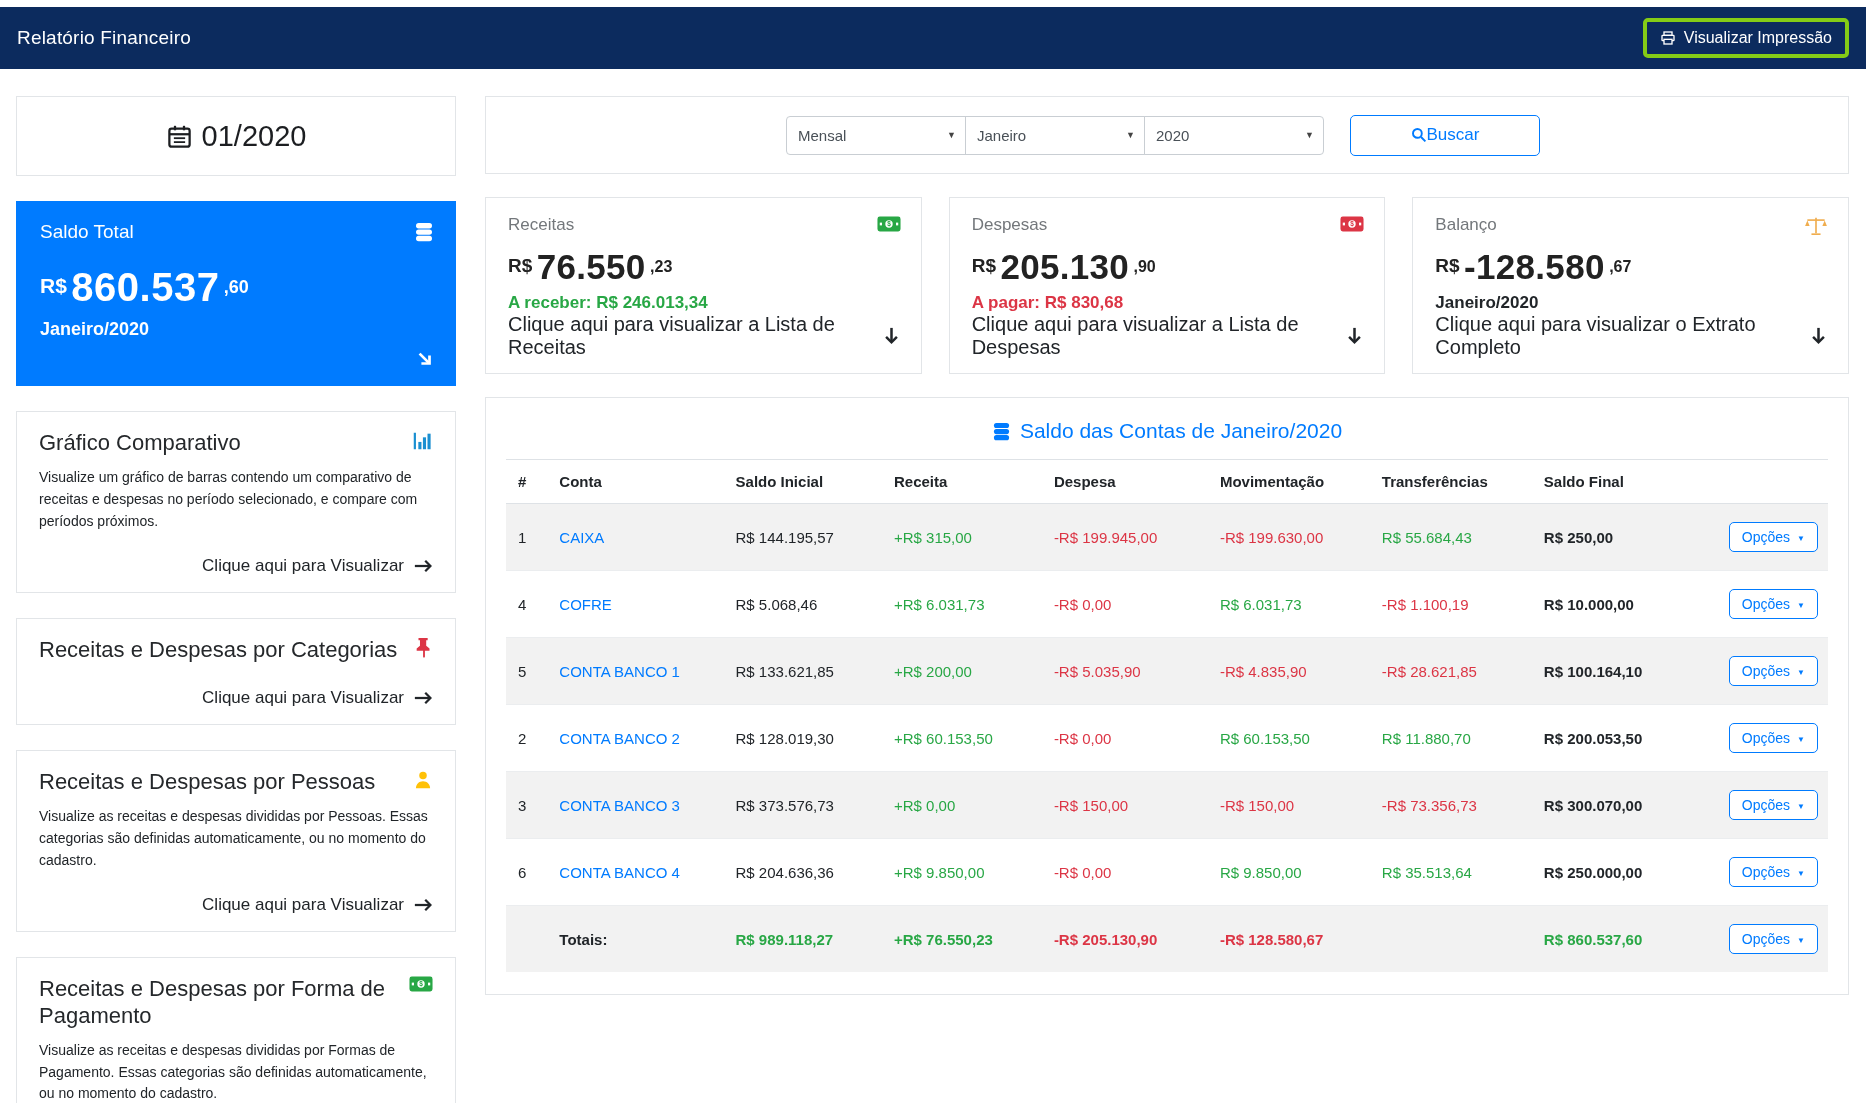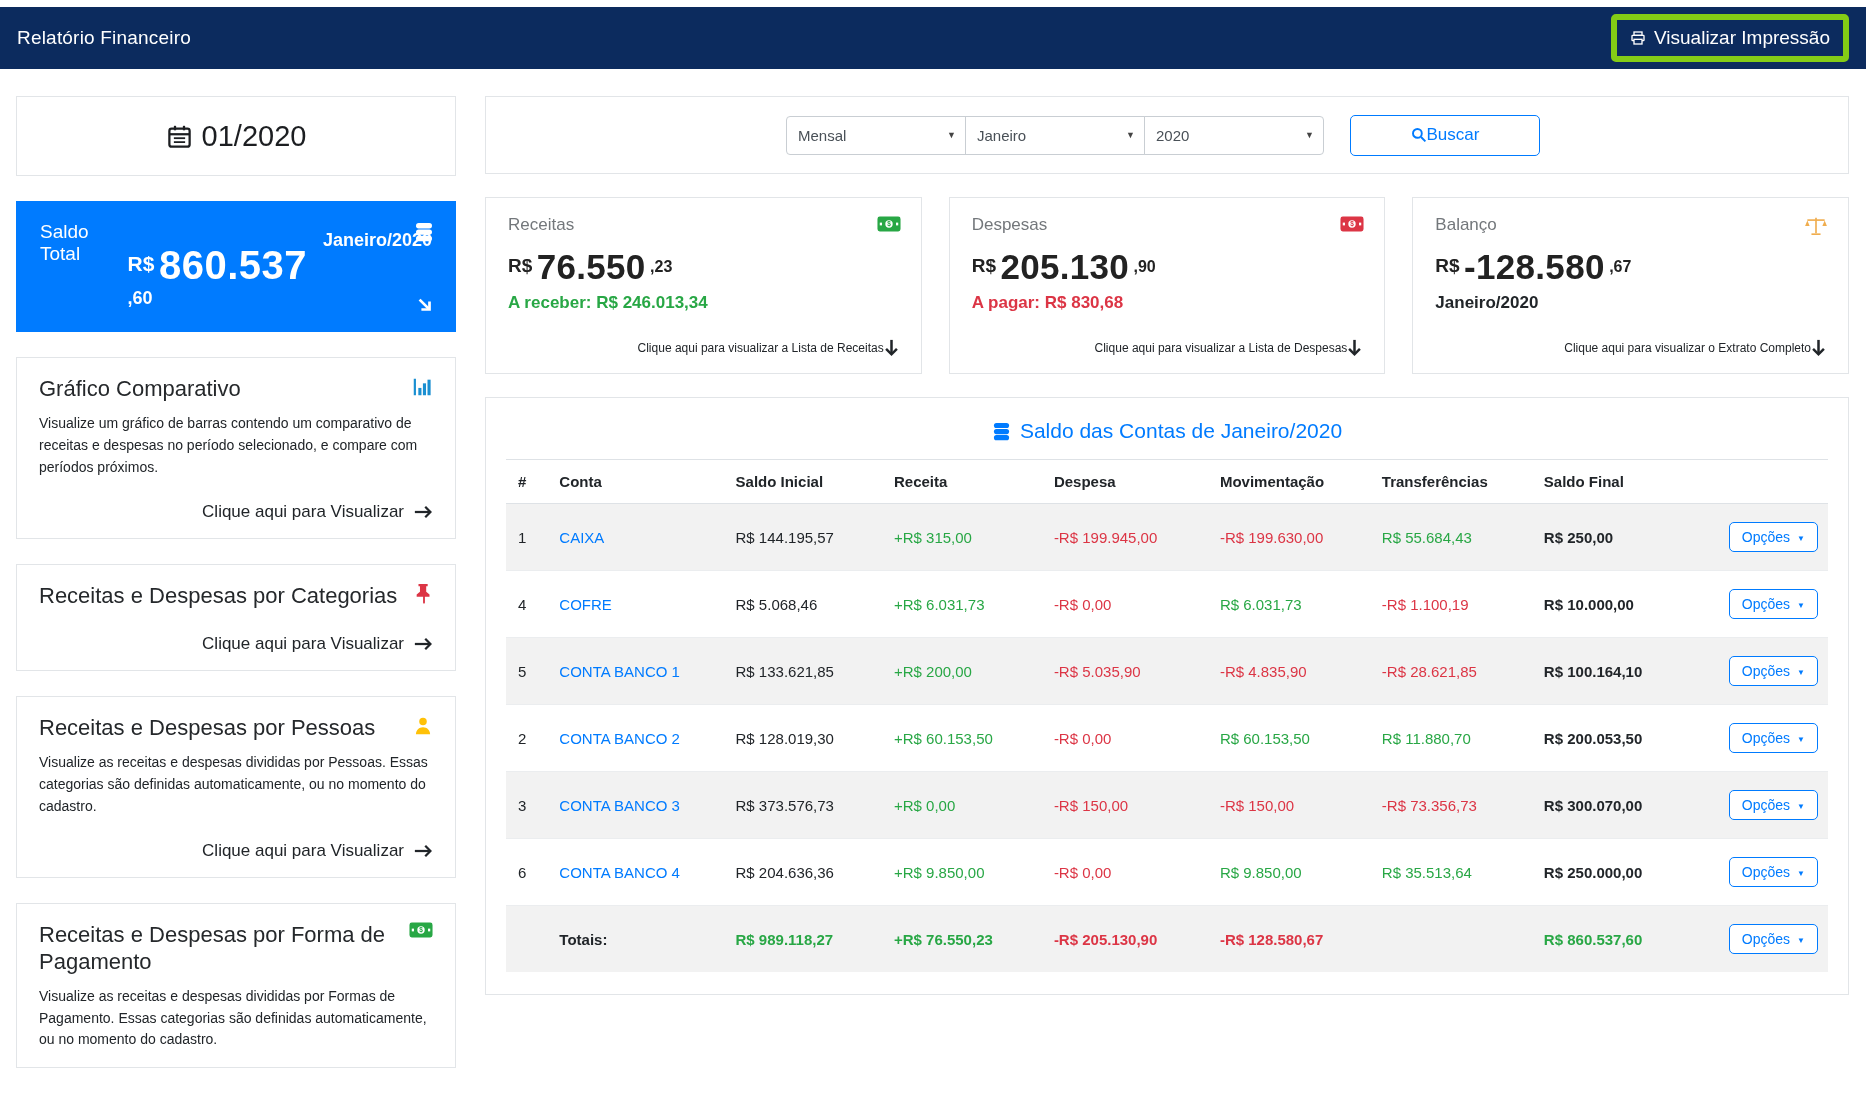--- a/index.html
+++ b/index.html
@@ -14,44 +14,44 @@
   
   .navbar {
     height: 62px; background: #0c2b5e; color: #fff;
     display: flex; align-items: center; justify-content: space-between;
     padding: 0 17px;
   }
   .navbar-title { font-size: 19px; font-weight: 400; letter-spacing: .2px; }
   .print-btn {
     display: inline-flex; align-items: center; gap: 8px;
     background: transparent; color: #fff;
-    border: 6px solid #84cc16; border-radius: 5px;
-    font-family: inherit; font-size: 19px; padding: 7px 13px; cursor: pointer;
+    border: 4px solid #84cc16; border-radius: 5px;
+    font-family: inherit; font-size: 16px; padding: 7px 13px; cursor: pointer;
   }
 
   
   .layout { display: flex; gap: 29px; padding: 27px 17px 0 16px; align-items: flex-start; }
   .sidebar { width: 440px; flex: none; display: flex; flex-direction: column; gap: 25px; }
   .main { flex: 1; display: flex; flex-direction: column; gap: 23px; }
 
   .card {
     background: #fff; border: 1px solid #e2e5e8; border-radius: 0;
   }
 
   
   .date-card {
     height: 80px; display: flex; align-items: center; justify-content: center;
     gap: 9px; cursor: pointer;
   }
   .date-card .date-text { font-size: 29px; color: #1c1e21; }
 
   .saldo-card {
     background: #007bff; border: none; color: #fff;
-    height: 131px; padding: 20px 24px; position: relative;
-    display: flex; flex-direction: row; cursor: pointer;
+    height: 185px; padding: 20px 24px; position: relative;
+    display: flex; flex-direction: column; cursor: pointer;
   }
   .saldo-label { font-size: 19px; }
   .saldo-amount { margin-top: 22px; }
   .saldo-amount .cur { font-size: 21px; font-weight: 700; vertical-align: 8px; }
   .saldo-amount .num { font-size: 40px; font-weight: 700; letter-spacing: .5px; }
   .saldo-amount .cents { font-size: 18px; font-weight: 700; vertical-align: 8px; }
   .saldo-period { font-size: 18px; font-weight: 700; margin-top: 9px; }
   .saldo-db-icon { position: absolute; top: 20px; right: 22px; }
   .saldo-arrow { position: absolute; bottom: 18px; right: 22px; }
 
@@ -99,21 +99,21 @@
   .summary-amount { margin-top: 12px; color: #222; }
   .summary-amount .cur { font-size: 19px; font-weight: 700; vertical-align: 7px; }
   .summary-amount .num { font-size: 35px; font-weight: 700; letter-spacing: .3px; }
   .summary-amount .cents { font-size: 16px; font-weight: 700; vertical-align: 7px; }
   .summary-sub { font-size: 17px; font-weight: 700; margin-top: 6px; }
   .summary-sub.t-green { color: #28a745; }
   .summary-sub.t-red { color: #dc3545; }
   .summary-sub.t-dark { color: #212529; }
   .summary-link {
     margin-top: auto; display: flex; justify-content: flex-end; align-items: center;
-    font-size: 12px; color: #212529; cursor: pointer; padding-bottom: 2px;
+    font-size: 20px; color: #212529; cursor: pointer; padding-bottom: 2px;
   }
 
   
   .table-card { padding: 15px 20px 22px 20px; }
   .table-title {
     display: flex; align-items: center; justify-content: center; gap: 9px;
     color: #007bff; font-size: 21px; font-weight: 500; padding: 6px 0 16px 0;
   }
   table.accounts { width: 100%; border-collapse: collapse; }
   .accounts th {

